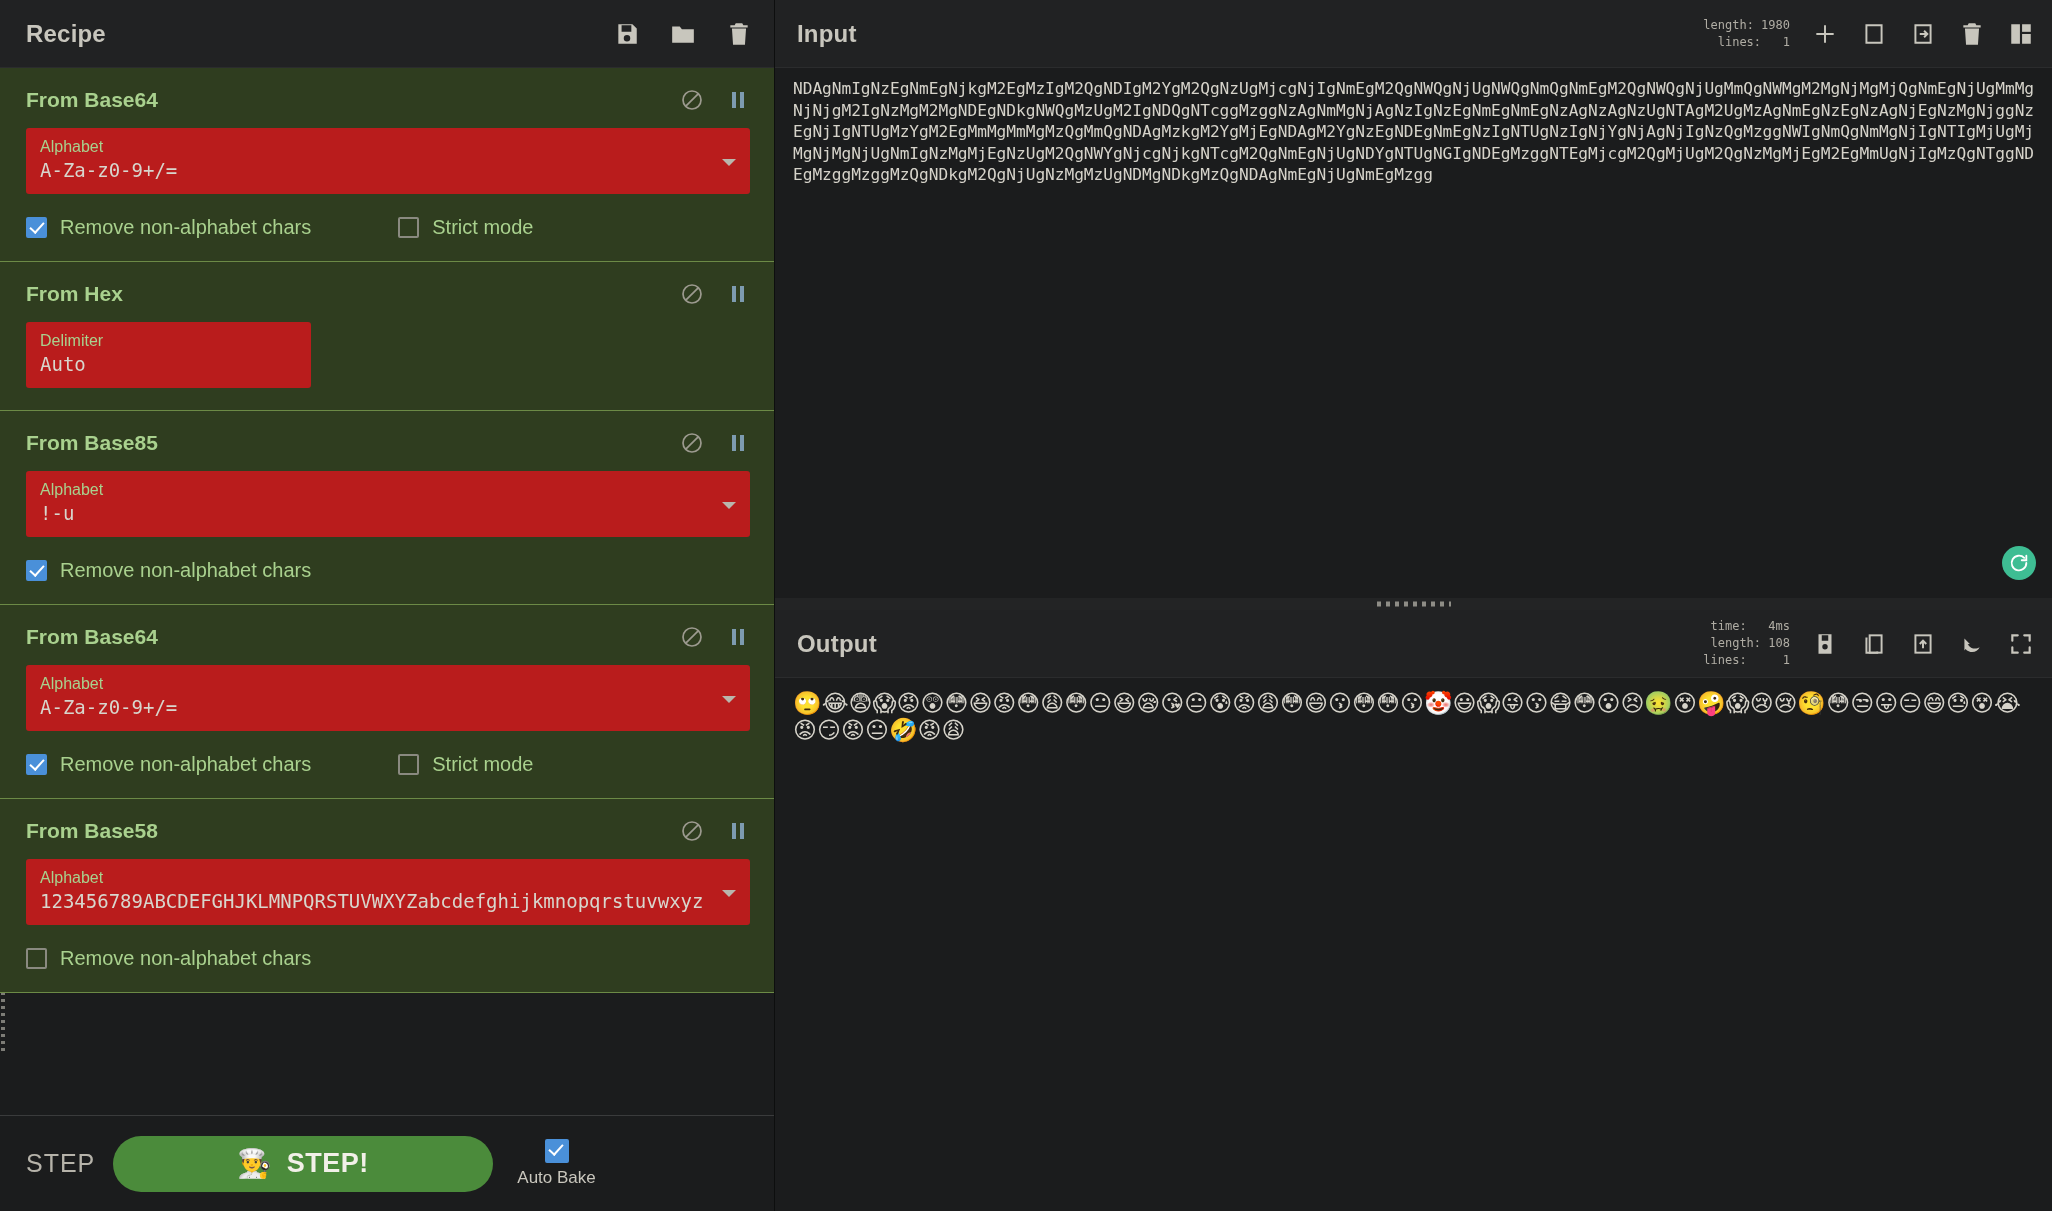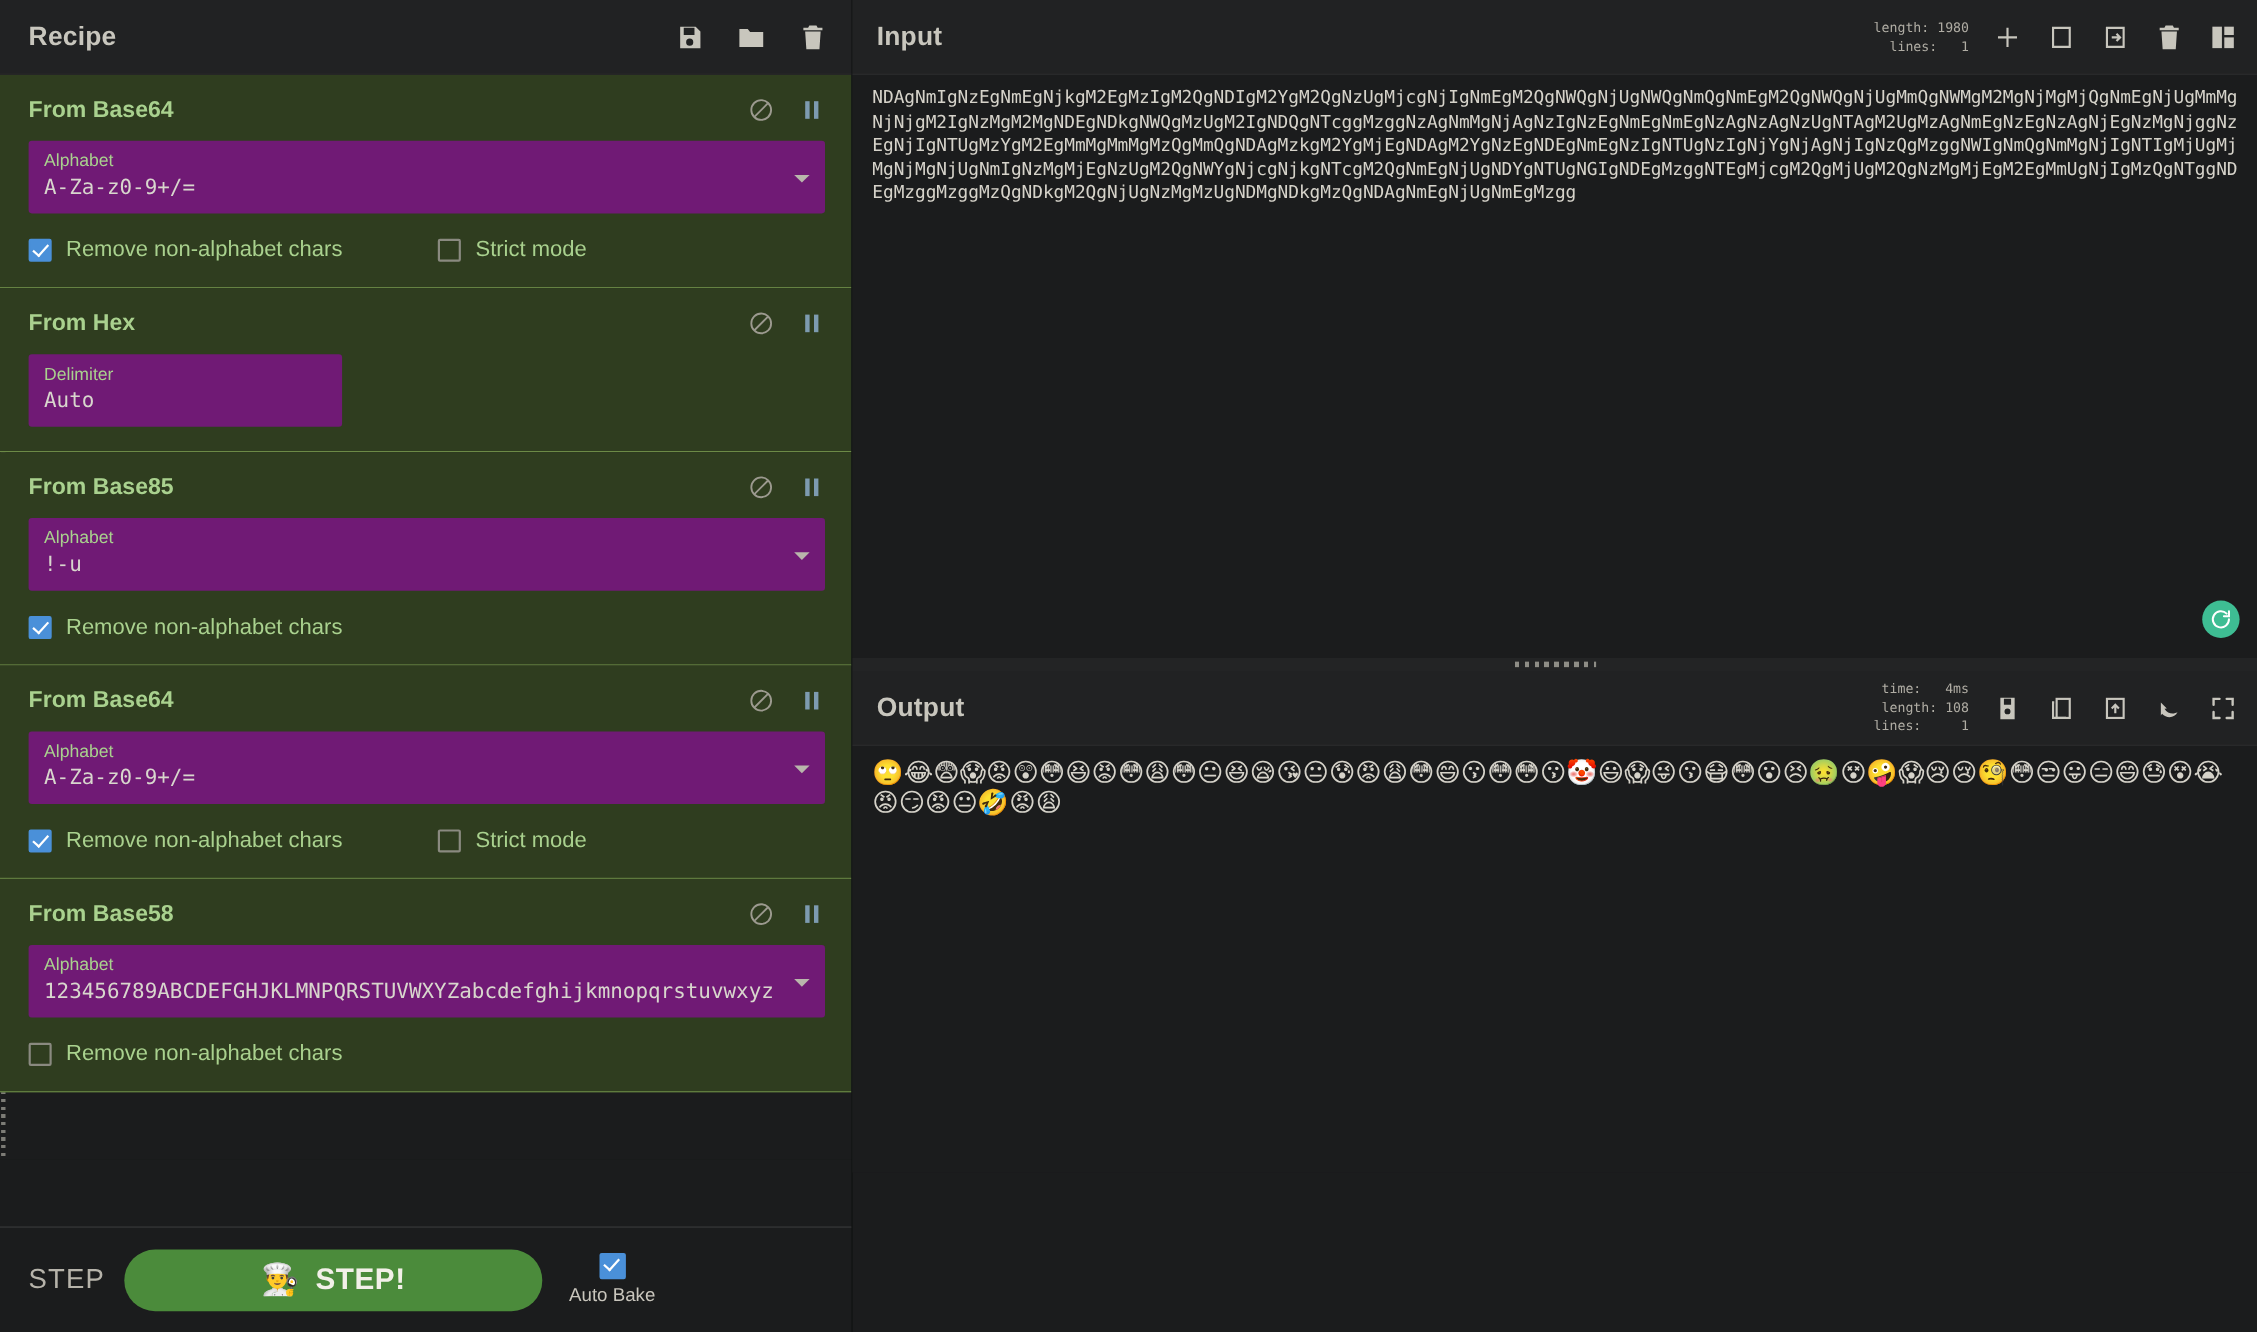--- a/index.html
+++ b/index.html
@@ -48,21 +48,21 @@
   }
   .op-head { display: flex; align-items: center; height: 36px; }
   .op-title {
     font-size: 21px; font-weight: bold; color: #a9d18e;
   }
   .op-ctrls { margin-left: auto; display: flex; gap: 22px; align-items: center; }
   .op-ctrl { width: 24px; height: 24px; cursor: pointer; display:block; }
 
   .arg-wrap { margin-top: 10px; position: relative; }
   .arg-box {
-    background: #701a75;
+    background: #b91c1c;
     border-radius: 3px;
     padding: 9px 34px 11px 14px;
     position: relative;
   }
   .arg-box.short { width: 285px; padding-right: 14px; }
   .arg-label { font-size: 16px; color: #a9d18e; line-height: 20px; }
   .arg-value {
     font-family: "DejaVu Sans Mono", monospace;
     font-size: 19px; color: #d8d6cd;
     line-height: 26px;

